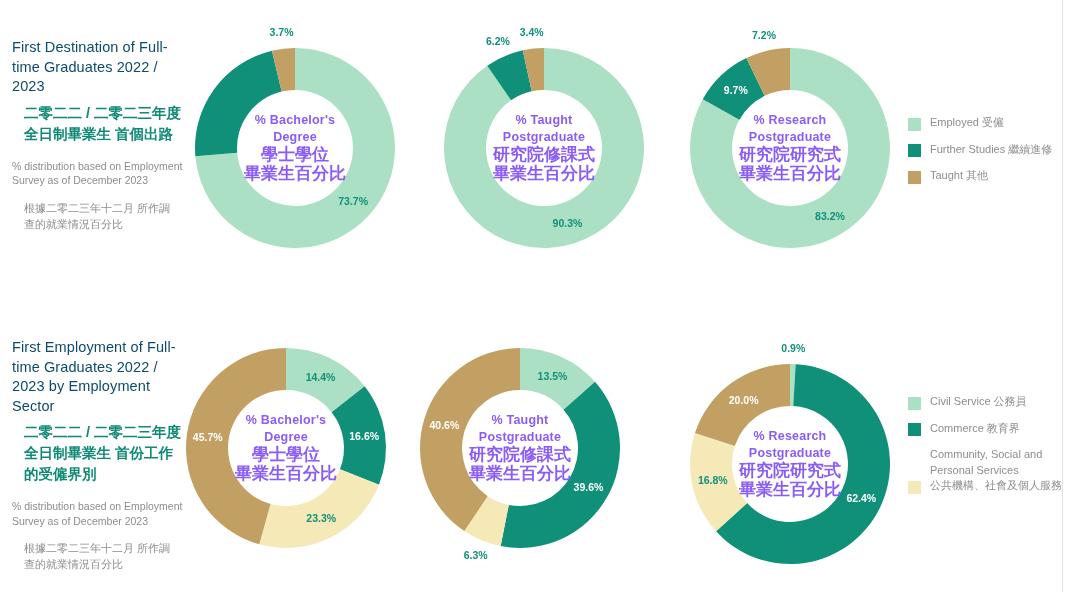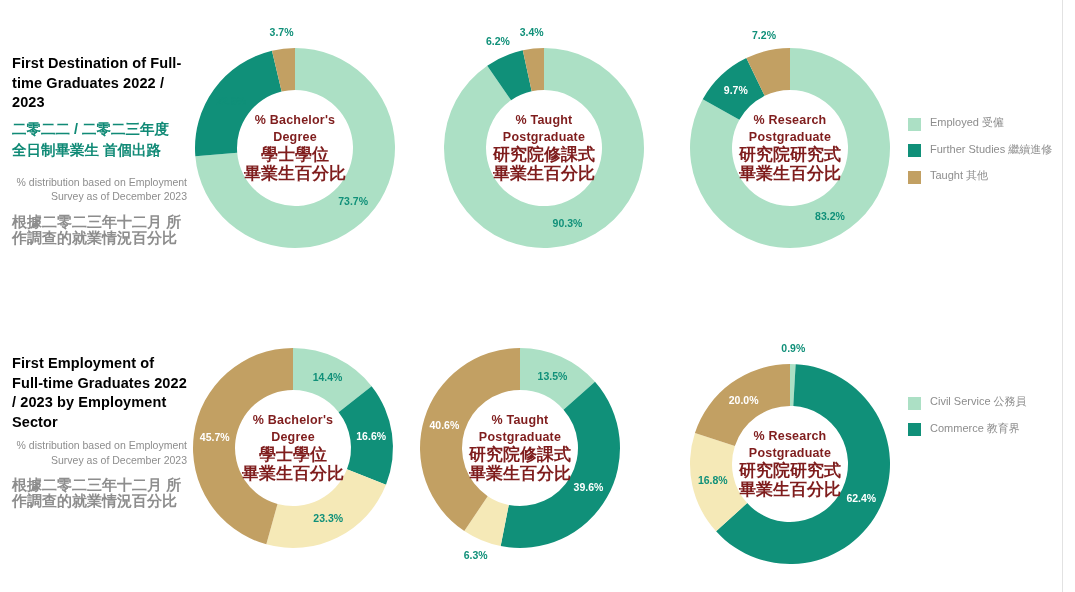--- a/index.html
+++ b/index.html
@@ -18,58 +18,56 @@
   .section { position: absolute; left: 0; width: 1075px; }
   #section-first-destination { top: 0; height: 292px; }
   #section-first-employment { top: 300px; height: 292px; }
 
   
   .title-block { position: absolute; left: 12px; width: 175px; }
   #section-first-destination .title-block { top: 38px; }
   #section-first-employment  .title-block { top: 38px; }
 
   .title-en {
-    color: #000000;
+    color: #0c4a6e;
     font-size: 14.5px;
-    font-weight: bold;
+    font-weight: normal;
     line-height: 19.5px;
     letter-spacing: 0.1px;
-    margin: 16px 0 6px 0;
+    margin: 0 0 6px 0;
   }
   .title-zh {
     color: #108A76;
     font-size: 14.5px;
     font-weight: bold;
     line-height: 21px;
-    margin: 0 0 14px 0;
+    margin: 0 0 14px 12px;
   }
   .caption-en {
     color: #8d8d8d;
     font-size: 10.5px;
     line-height: 14.5px;
     margin: 0 0 10px 0;
-    text-align: right;
   }
   .caption-zh {
     color: #8d8d8d;
-    font-size: 15px;
+    font-size: 11px;
     line-height: 16px;
-    margin: 0;
-    font-weight: bold;
+    margin: 12px;
   }
 
   
   .donut-wrap { position: absolute; width: 240px; height: 260px; }
   .donut-svg { display: block; }
 
   .donut-center {
     position: absolute;
     left: 0; right: 0;
     text-align: center;
-    color: #7f1d1d;
+    color: #8b5cf6;
     pointer-events: none;
   }
   .center-en {
     font-size: 12.5px; font-weight: bold; line-height: 16.5px;
     letter-spacing: 0.2px;
   }
   .center-zh {
     font-size: 17px; font-weight: bold; line-height: 19px;
   }
 
@@ -199,28 +197,31 @@
       </div>
   </div>
 
   <div class="section" id="section-first-employment">
 
     <div class="title-block">
       <div class="title-en">First Employment of
 Full-time Graduates
 2022 / 2023
 by Employment Sector</div>
+      <div class="title-zh">二零二二 / 二零二三年度
+全日制畢業生
+首份工作的受僱界別</div>
       <div class="caption-en">% distribution based on
 Employment Survey
 as of December 2023</div>
       <div class="caption-zh">根據二零二三年十二月
 所作調查的就業情況百分比</div>
     </div>
 
-    <div class="donut-wrap" style="left:173px; top:28px;">
+    <div class="donut-wrap" style="left:166px; top:28px;">
         <svg class="donut-svg" width="240" height="260" viewBox="0 0 240 260">
           <path d="M 120 20 A 100 100 0 0 1 198.6288432136619 58.21403869096657 L 165.6047290639239 84.1641424407606 A 58 58 0 0 0 120 62 Z" fill="#ACE0C5"></path>
           <text x="154.53214556542372" y="52.646985126256695" text-anchor="middle" class="slice-label" fill="#109079">14.4%</text>
           <path d="M 198.6288432136619 58.21403869096657 A 100 100 0 0 1 212.97764858882513 156.8124552684678 L 173.9270361815186 141.35122405571133 A 58 58 0 0 0 165.6047290639239 84.1641424407606 Z" fill="#109079"></path>
           <text x="198.17651336960944" y="112.32314817837208" text-anchor="middle" class="slice-label" fill="#ffffff">16.6%</text>
           <path d="M 212.97764858882513 156.8124552684678 A 100 100 0 0 1 93.30980106796243 216.37236782900095 L 104.5196846194182 175.89597334082055 A 58 58 0 0 0 173.9270361815186 141.35122405571133 Z" fill="#F5E9B7"></path>
           <text x="155.20026086777477" y="194.42440621766013" text-anchor="middle" class="slice-label" fill="#109079">23.3%</text>
           <path d="M 93.30980106796243 216.37236782900095 A 100 100 0 0 1 119.99999999999999 20 L 119.99999999999999 62 A 58 58 0 0 0 104.5196846194182 175.89597334082055 Z" fill="#C2A063"></path>
           <text x="41.719735960435244" y="113.06043882972496" text-anchor="middle" class="slice-label" fill="#ffffff">45.7%</text>
         </svg>
@@ -270,20 +271,26 @@
 
     <div class="legend" style="left:908px; top:94px;">
         <div class="legend-row">
           <span class="legend-swatch" style="background: rgb(172, 224, 197);"></span>
           <span class="legend-text">Civil Service 公務員</span>
         </div>
         <div class="legend-row">
           <span class="legend-swatch" style="background: rgb(16, 144, 121);"></span>
           <span class="legend-text">Commerce 教育界</span>
         </div>
+        <div class="legend-row">
+          <span class="legend-swatch" style="background: rgb(245, 233, 183);"></span>
+          <span class="legend-text">Community, Social and
+Personal Services
+公共機構、社會及個人服務</span>
+        </div>
       </div>
   </div>
 
   <div id="right-divider"></div>
   <div id="scrollbar-track">
     
   </div>
 </div>
 
 </body></html>

